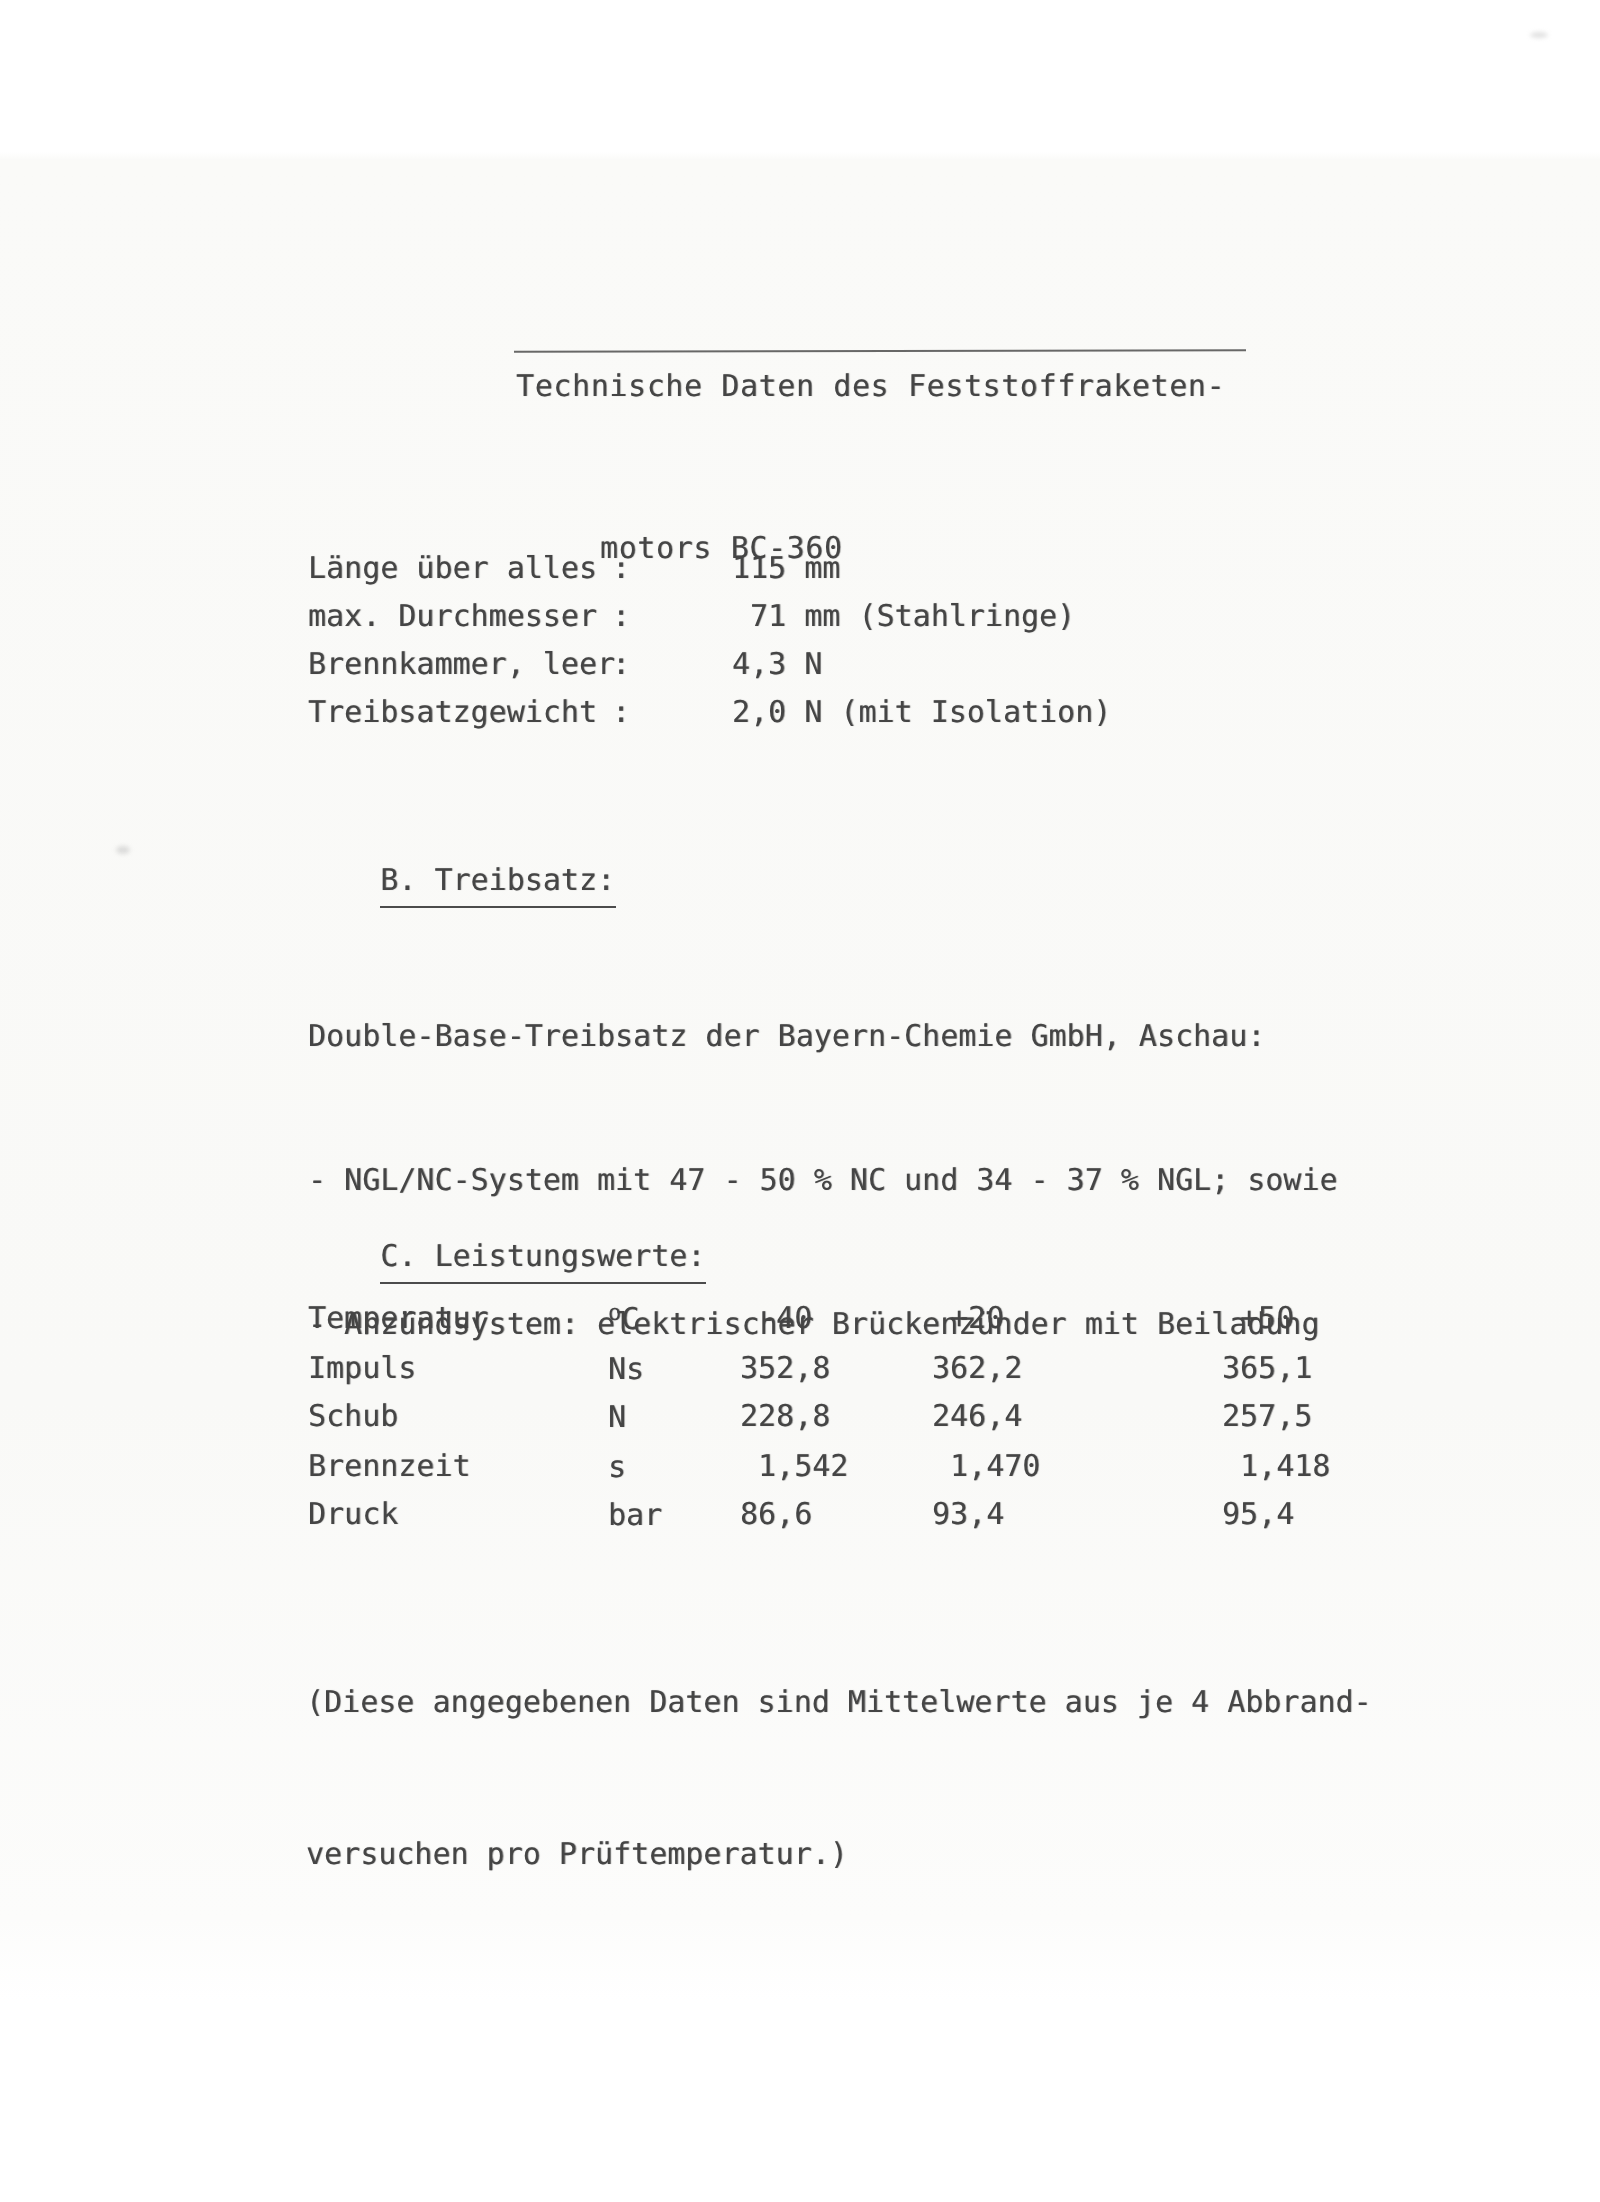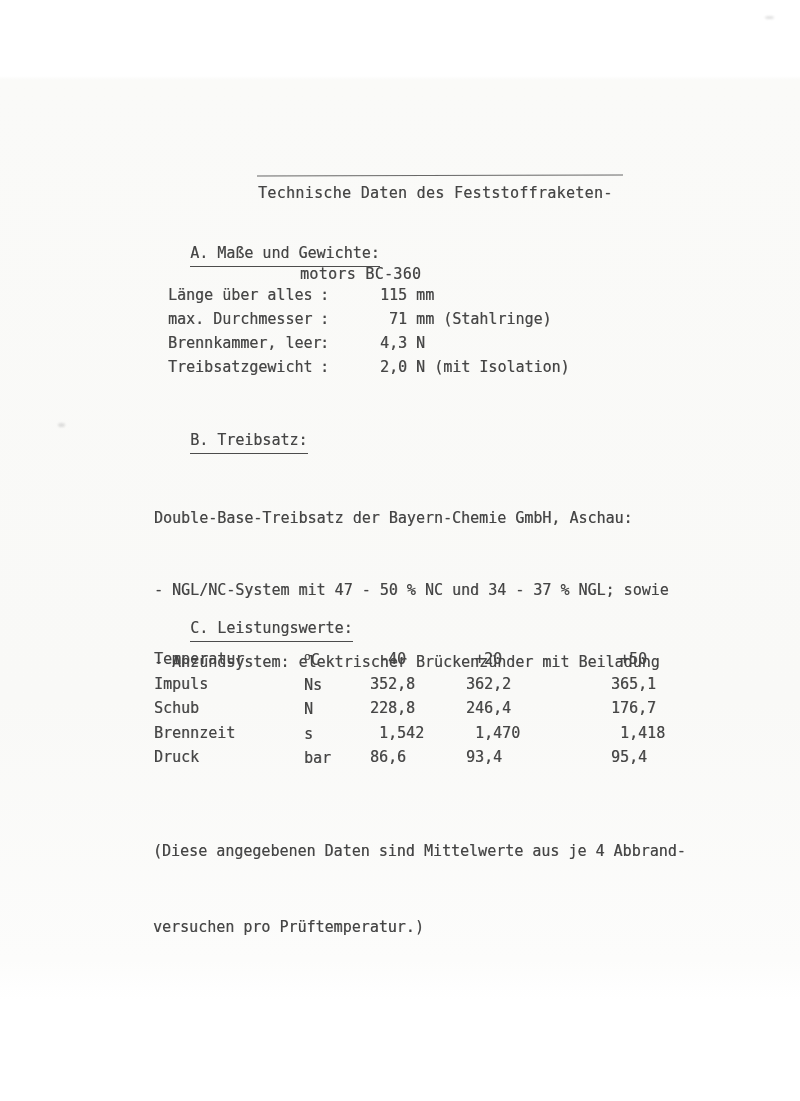--- a/index.html
+++ b/index.html
@@ -50,21 +50,21 @@
   }
   .heading > span {
     display: inline-block;
     border-bottom: 1.5px solid #4c4c4c;
     padding-bottom: 3.5px;
   }
   .heading-a { top: 226px; }
   .heading-b { top: 413px; }
   .heading-c { top: 601px; }
 
-  .spec-rows { position: absolute; left: 168px; top: 273px; width: 560px; margin-top: 11px; }
+  .spec-rows { position: absolute; left: 154px; top: 273px; width: 560px; }
   .spec-row { position: relative; height: 24px; }
   .spec-row > span { position: absolute; top: 2px; white-space: pre; }
   .spec-label { left: 0; }
   .spec-colon { left: 152px; }
   .spec-value { left: 212px; }
 
   .body-lines {
     position: absolute; left: 154px; top: 458px;
     line-height: 24px; white-space: pre;
   }
@@ -92,23 +92,20 @@
 
   <div class="speck1"></div>
   <div class="speck2"></div>
 
   <div class="title-block">
     <div>Technische Daten des Feststoffraketen-</div>
     <div class="title-line2">motors BC-360</div>
   </div>
   <div class="title-underline"></div>
 
-  <div class="heading heading-a">
-    <span>A. Maße und Gewichte:</span>
-  </div>
 
   <div class="spec-rows">
     <div class="spec-row">
       <span class="spec-label">Länge über alles</span>
       <span class="spec-colon">:</span>
       <span class="spec-value">115 mm</span>
     </div>
     <div class="spec-row">
       <span class="spec-label">max. Durchmesser</span>
       <span class="spec-colon">:</span>
@@ -153,21 +150,21 @@
       <span class="cell-unit"><span class="sup"></span><span>Ns</span></span>
       <span class="cell-v1">352,8</span>
       <span class="cell-v2">362,2</span>
       <span class="cell-v3">365,1</span>
     </div>
     <div class="perf-row">
       <span class="cell-label">Schub</span>
       <span class="cell-unit"><span class="sup"></span><span>N</span></span>
       <span class="cell-v1">228,8</span>
       <span class="cell-v2">246,4</span>
-      <span class="cell-v3">176,7</span>
+      <span class="cell-v3">257,5</span>
     </div>
     <div class="perf-row">
       <span class="cell-label">Brennzeit</span>
       <span class="cell-unit"><span class="sup"></span><span>s</span></span>
       <span class="cell-v1"> 1,542</span>
       <span class="cell-v2"> 1,470</span>
       <span class="cell-v3"> 1,418</span>
     </div>
     <div class="perf-row">
       <span class="cell-label">Druck</span>

